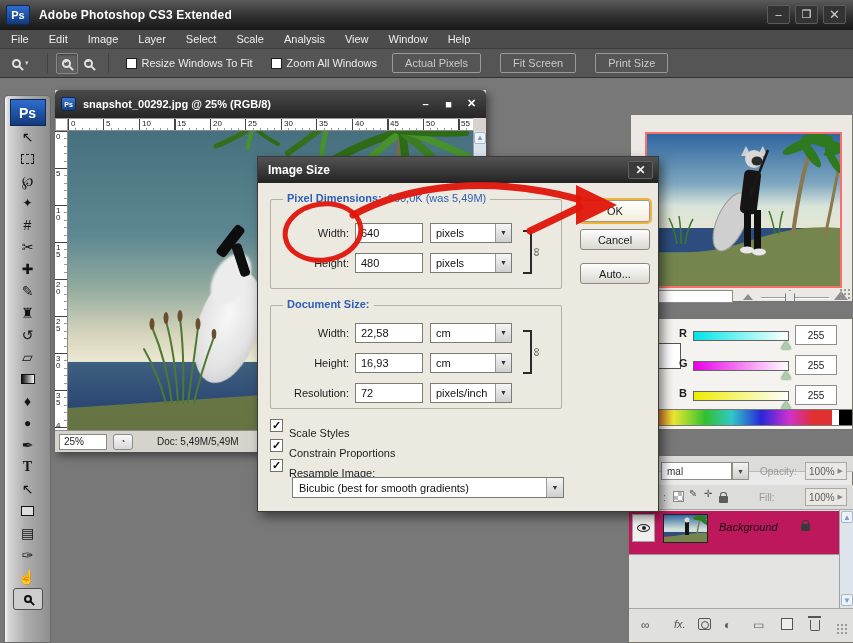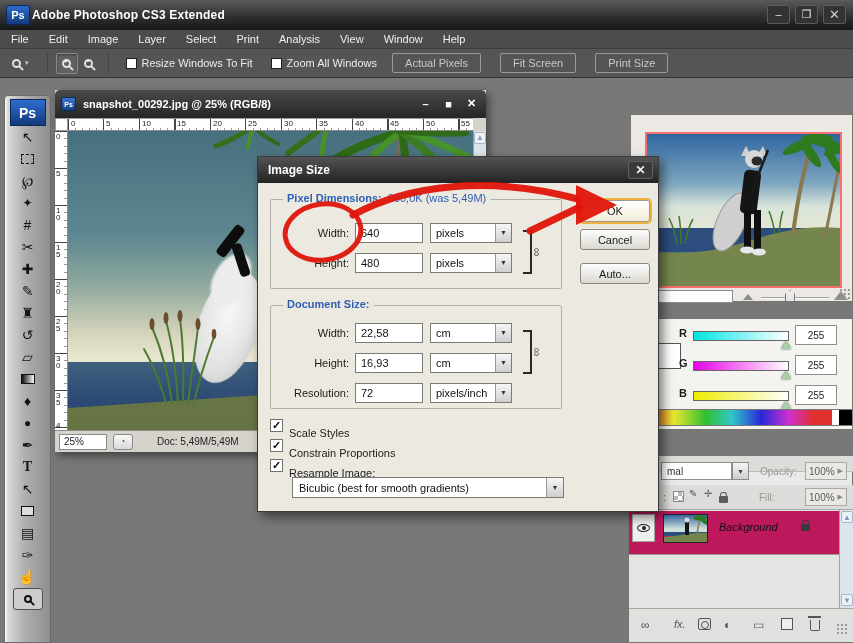--- a/index.html
+++ b/index.html
@@ -6,21 +6,21 @@
   html,body { width:853px; height:643px; overflow:hidden; }
   body { font-family:"Liberation Sans", sans-serif; background:#787878; position:relative; }
   #root { position:absolute; inset:0; width:853px; height:643px; background:#787878; overflow:hidden; }
 
   
   .titlebar { position:absolute; left:0; top:0; width:853px; height:30px;
     background:linear-gradient(#5a5a5a,#303030 55%,#171717); display:flex; align-items:center; z-index:5;}
   .ps-logo { width:24px; height:20px; margin-left:6px; border-radius:2px;
     background:linear-gradient(#3识a,#123a7a); background:linear-gradient(#2f6cd0,#123a7a);
     color:#fff; font-weight:bold; font-size:11px; display:flex; align-items:center; justify-content:center; border:1px solid #0c2a58;}
-  .app-title { color:#fff; font-weight:bold; font-size:12px; margin-left:2px; letter-spacing:.2px;}
+  .app-title { color:#fff; font-weight:bold; font-size:12px; margin-left:9px; letter-spacing:.2px;}
   .winbtns { position:absolute; right:7px; top:5px; display:flex; gap:5px;}
   .winbtn { width:23px; height:19px; background:#333; border:1px solid #5b5b5b; border-radius:2px;
     color:#e8e8e8; font-size:11px; display:flex; align-items:center; justify-content:center; line-height:1;}
   .winbtn.close { color:#cfcfcf; font-size:13px;}
 
   
   .menubar { position:absolute; left:0; top:30px; width:853px; height:19px; background:#4c4c4c;
     display:flex; align-items:center; gap:16px; padding-left:9px; z-index:5; border-bottom:1px solid #3c3c3c;}
   .menubar span { color:#efefef; font-size:11px; padding:0 2px;}
 
@@ -251,21 +251,21 @@
       <div class="winbtn close">✕</div>
     </div>
   </div>
 
   <div class="menubar">
     <span>File</span>
     <span>Edit</span>
     <span>Image</span>
     <span>Layer</span>
     <span>Select</span>
-    <span>Print</span>
+    <span>Scale</span>
     <span>Analysis</span>
     <span>View</span>
     <span>Window</span>
     <span>Help</span>
   </div>
 
   <div class="optionsbar">
     <div class="tool-sel">
       <div class="mag"></div>
       <span class="dd-arrow">▾</span>

